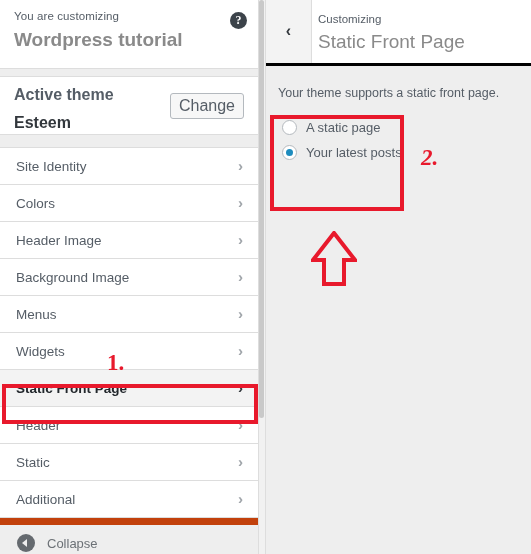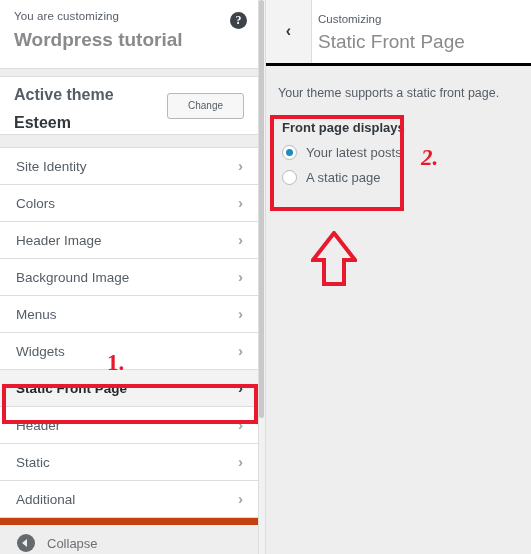--- a/index.html
+++ b/index.html
@@ -127,23 +127,23 @@
     position: absolute;
     right: 14px;
     top: 16px;
     min-width: 61px;
     height: 26px;
     line-height: 24px;
     text-align: left;
     background: #f7f7f7;
     border: 1px solid #b4b9be;
     border-radius: 3px;
-    font-size: 10px;
-    color: #555d66;
-    padding: 0 20px;
+    font-size: 16px;
+    color: #555d66;
+    padding: 0 8px;
     box-sizing: border-box;
     cursor: pointer;
   }
 
   
   .acc-list {
     background: #ffffff;
   }
   .acc-item {
     position: relative;
@@ -482,31 +482,30 @@
       <div class="panel-titles">
         <div class="eyebrow">Customizing</div>
         <div class="panel-title">Static Front Page</div>
       </div>
     </div>
 
     <div class="panel-body">
       <div class="theme-note">Your theme supports a static front page.</div>
 
       <div class="control-group">
-        <div class="control-title">Front page displays</div>
+
+        <div class="radio-row">
+          <span class="radio-dot"></span>
+          <span class="radio-label">A static page</span>
+        </div>
 
         <div class="radio-row">
           <span class="radio-dot checked"></span>
           <span class="radio-label">Your latest posts</span>
         </div>
-
-        <div class="radio-row">
-          <span class="radio-dot"></span>
-          <span class="radio-label">A static page</span>
-        </div>
       </div>
     </div>
 
   </div>
 
   <div class="hl-box" id="hl-sidebar-row"></div>
   <div class="hl-box" id="hl-radio-group"></div>
 
   <div class="annot-num" id="annot-one">1.</div>
   <div class="annot-num" id="annot-two">2.</div>

